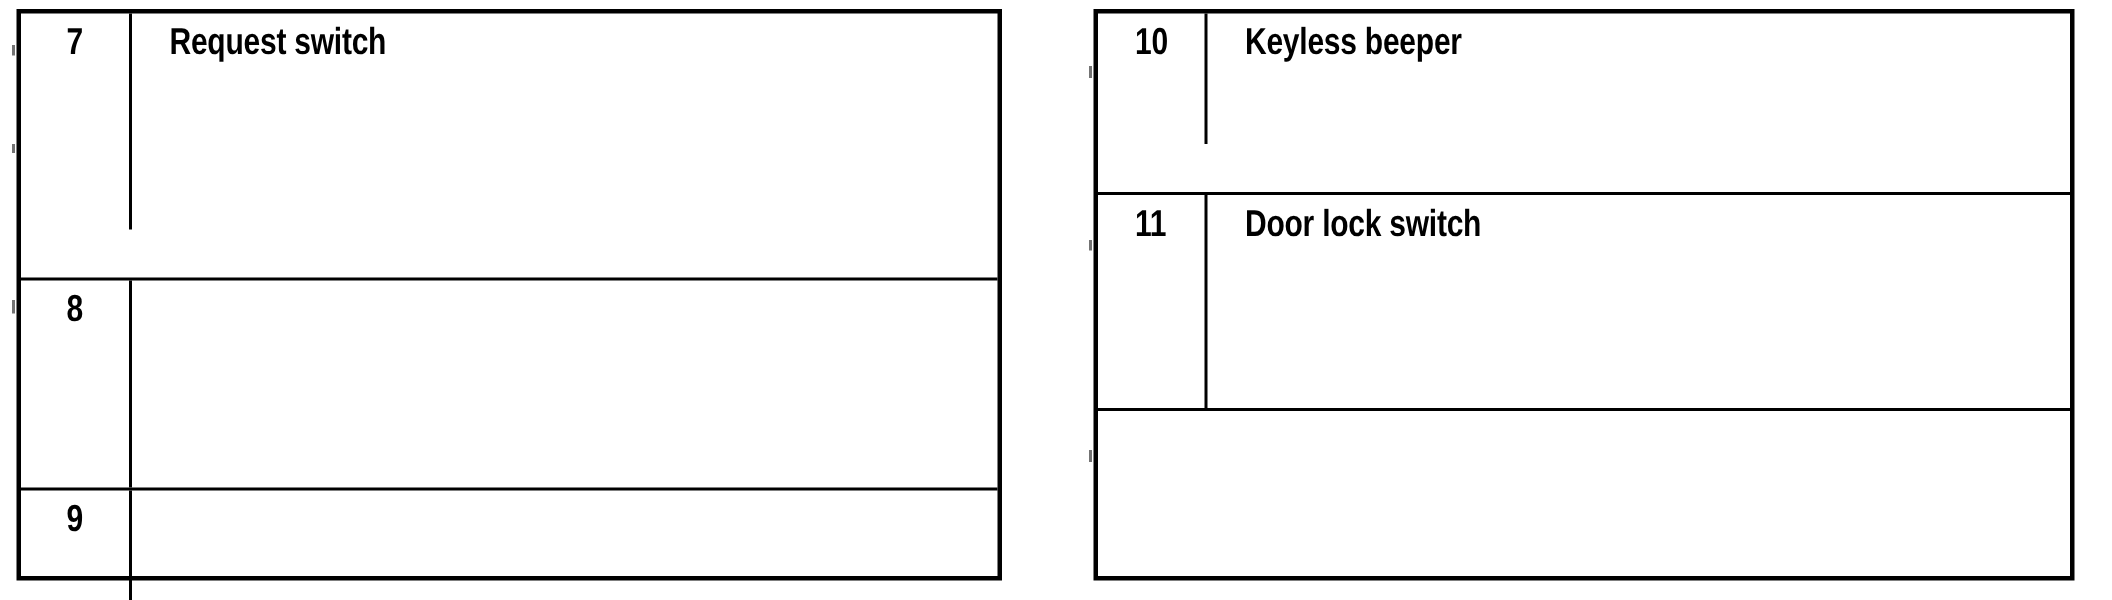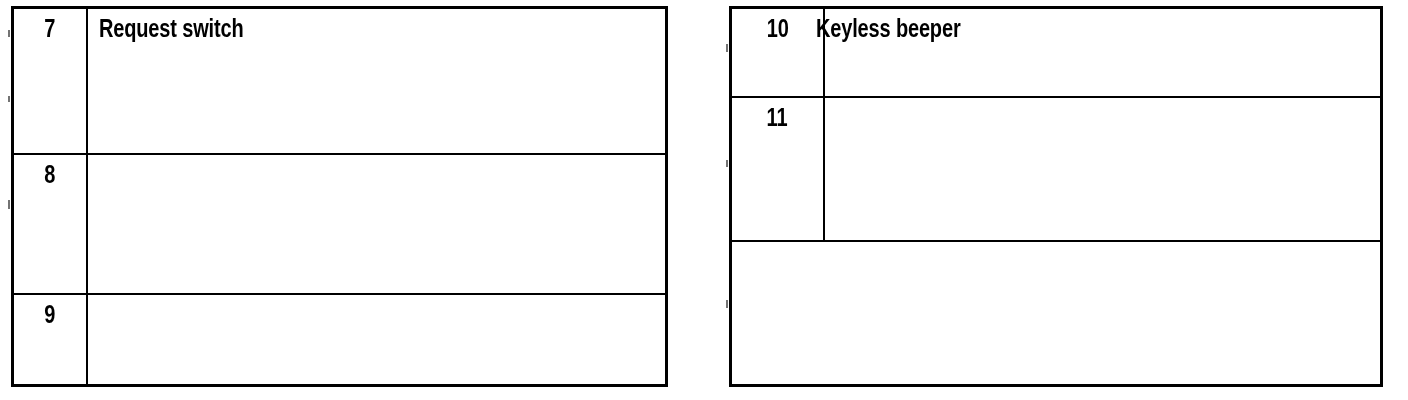--- a/index.html
+++ b/index.html
@@ -38,20 +38,21 @@
   
   .ref-row {
     position: absolute;
     left: 0;
     right: 0;
     box-sizing: border-box;
   }
   
   .ref-row + .ref-row {
     border-top: 2px solid #000000;
+    margin-top: 32px;
   }
 
   
   .cell-num {
     position: absolute;
     left: 0;
     top: 0;
     bottom: 0;
     box-sizing: border-box;
     border-right: 2px solid #000000;
@@ -62,26 +63,26 @@
   }
   .cell-desc {
     position: absolute;
     top: 0;
     bottom: 0;
     right: 0;
     box-sizing: border-box;
     display: flex;
     align-items: flex-start;
     padding-top: 7px;
-    padding-left: 11px;
+    padding-left: 25px;
   }
 
   #table-left  .cell-num  { width: 74px; }
   #table-left  .cell-desc { left: 74px; }
-  #table-right .cell-num  { width: 93px; }
+  #table-right .cell-num  { width: 73px; }
   #table-right .cell-desc { left: 73px; }
 
   .num-text,
   .desc-text {
     font-family: "Liberation Sans", "DejaVu Sans", sans-serif;
     font-weight: 700;
     font-size: 25px;
     line-height: 25px;
     letter-spacing: -0.2px;
     white-space: nowrap;
@@ -149,20 +150,23 @@
       </div>
       <div class="cell-desc">
         <span class="desc-text">Keyless beeper</span>
       </div>
     </div>
 
     <div class="ref-row" id="row-11">
       <div class="cell-num">
         <span class="num-text">11</span>
       </div>
+      <div class="cell-desc">
+        <span class="desc-text">Door lock switch</span>
+      </div>
     </div>
 
     <div class="ref-row" id="row-12">
     </div>
 
   </div>
 
   <div class="scan-speck" style="left:8px;  top:30px;  width:2px; height:7px;"></div>
   <div class="scan-speck" style="left:8px;  top:96px;  width:2px; height:6px;"></div>
   <div class="scan-speck" style="left:8px;  top:200px; width:2px; height:9px;"></div>

